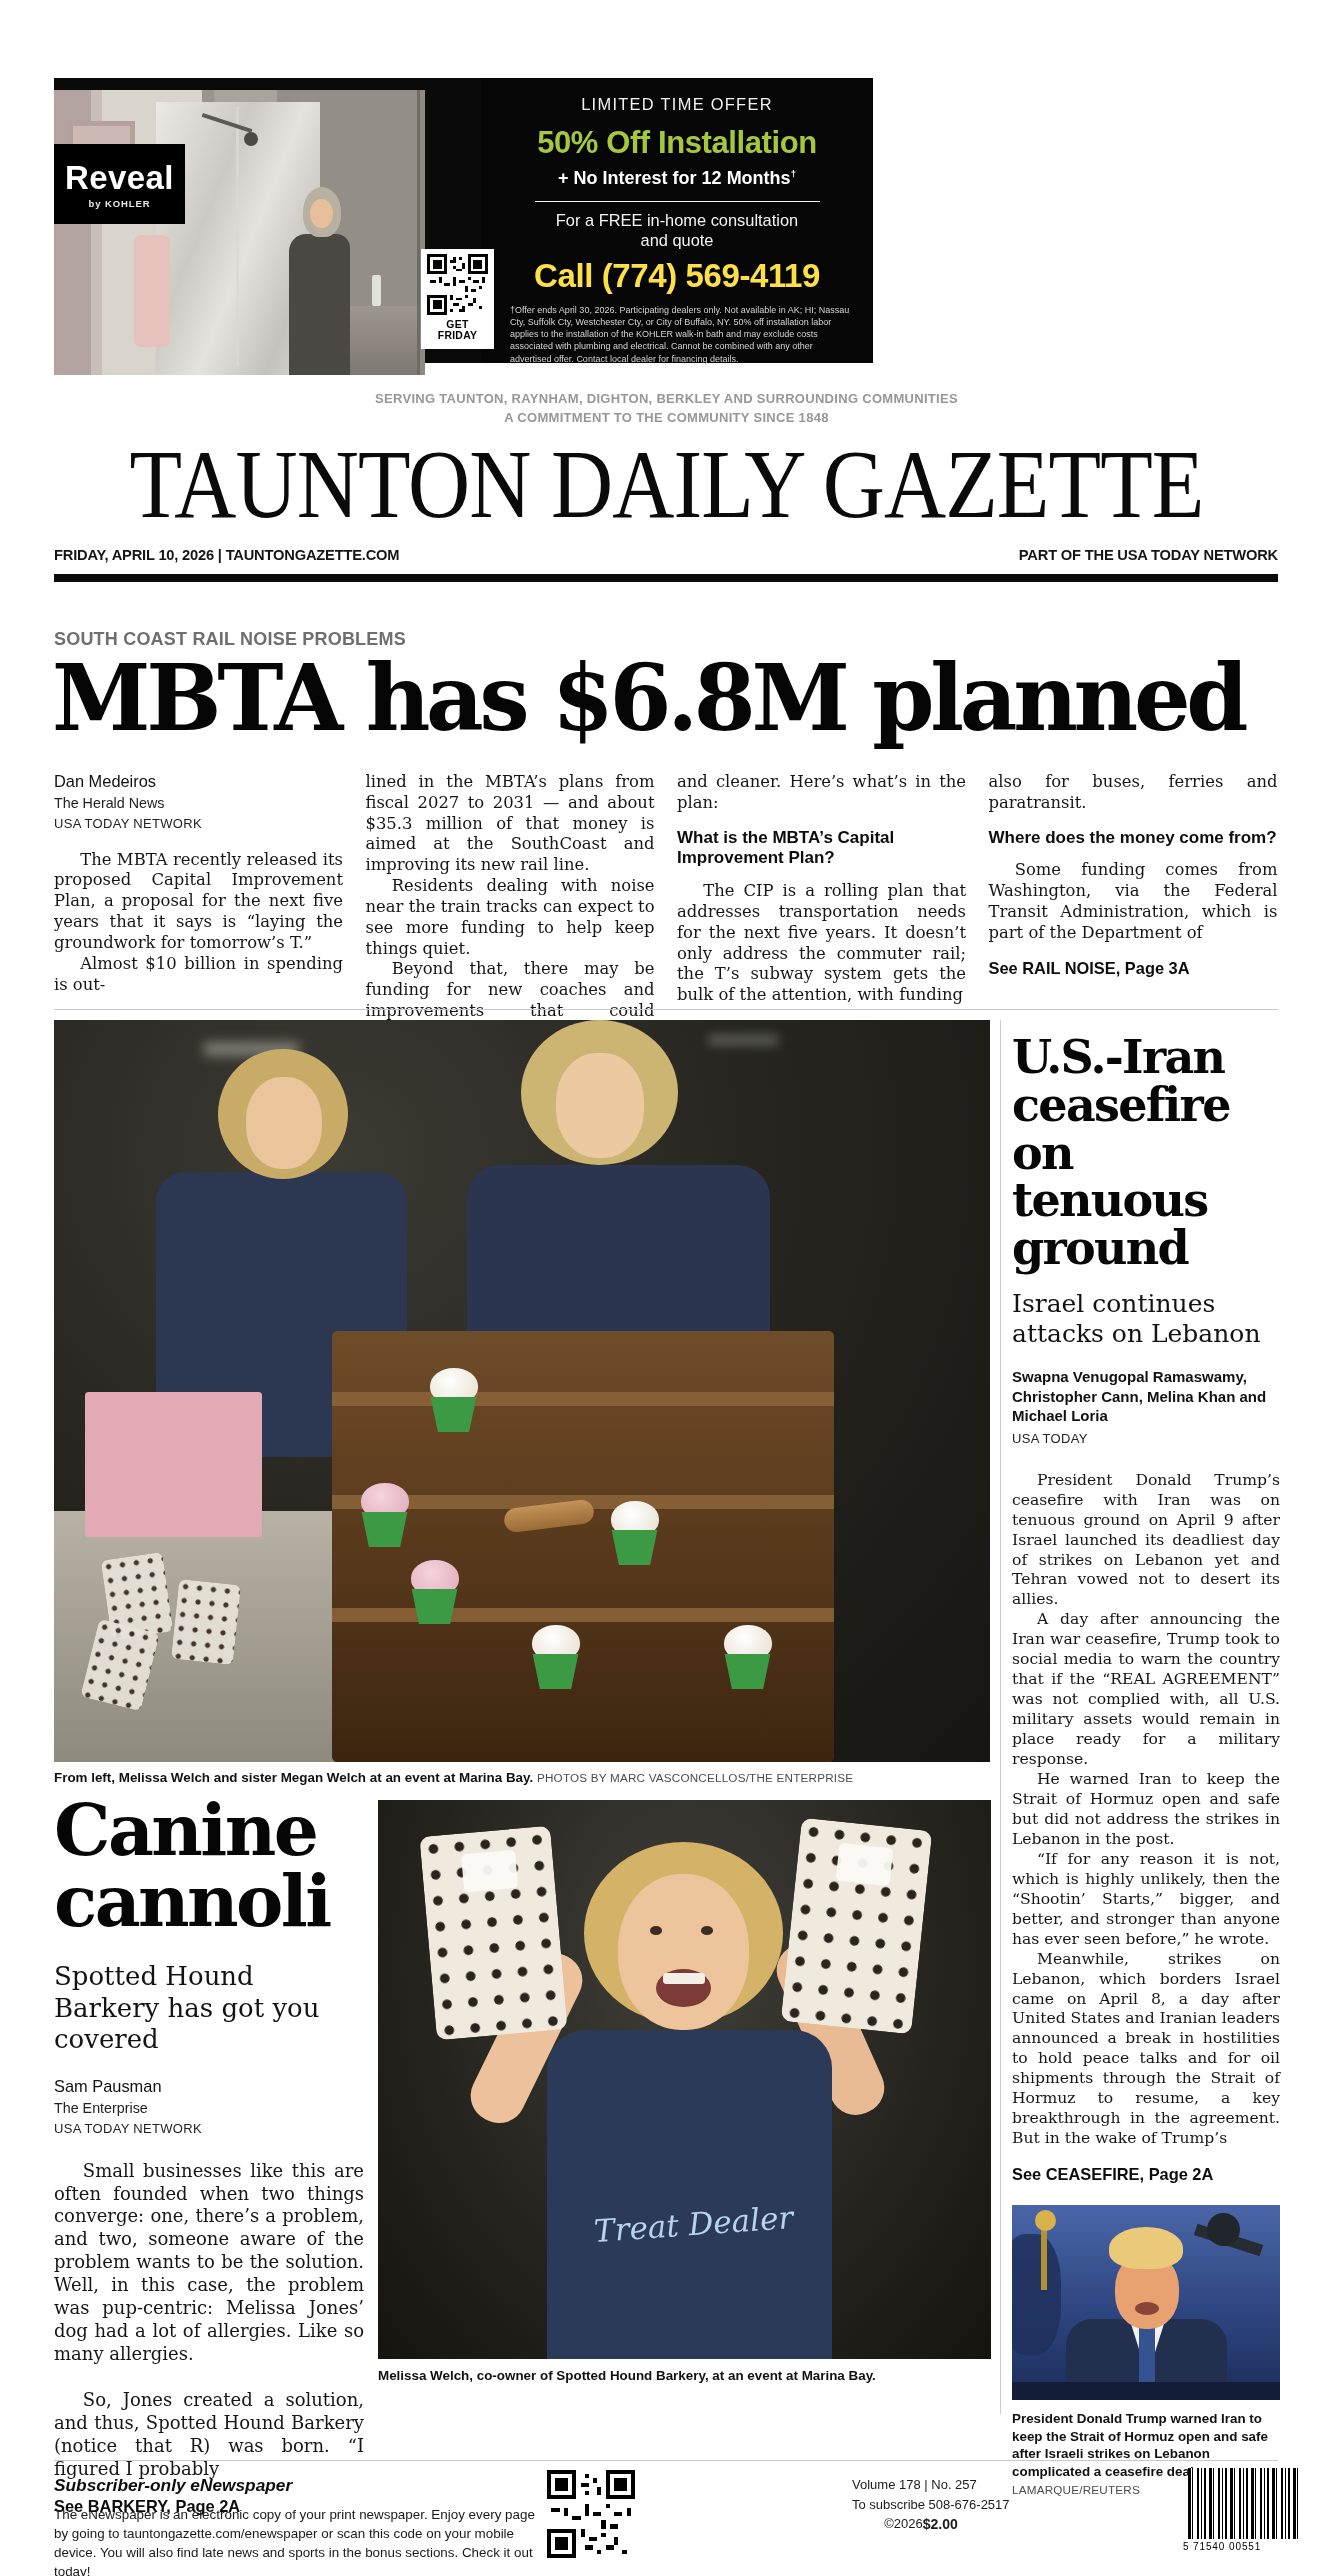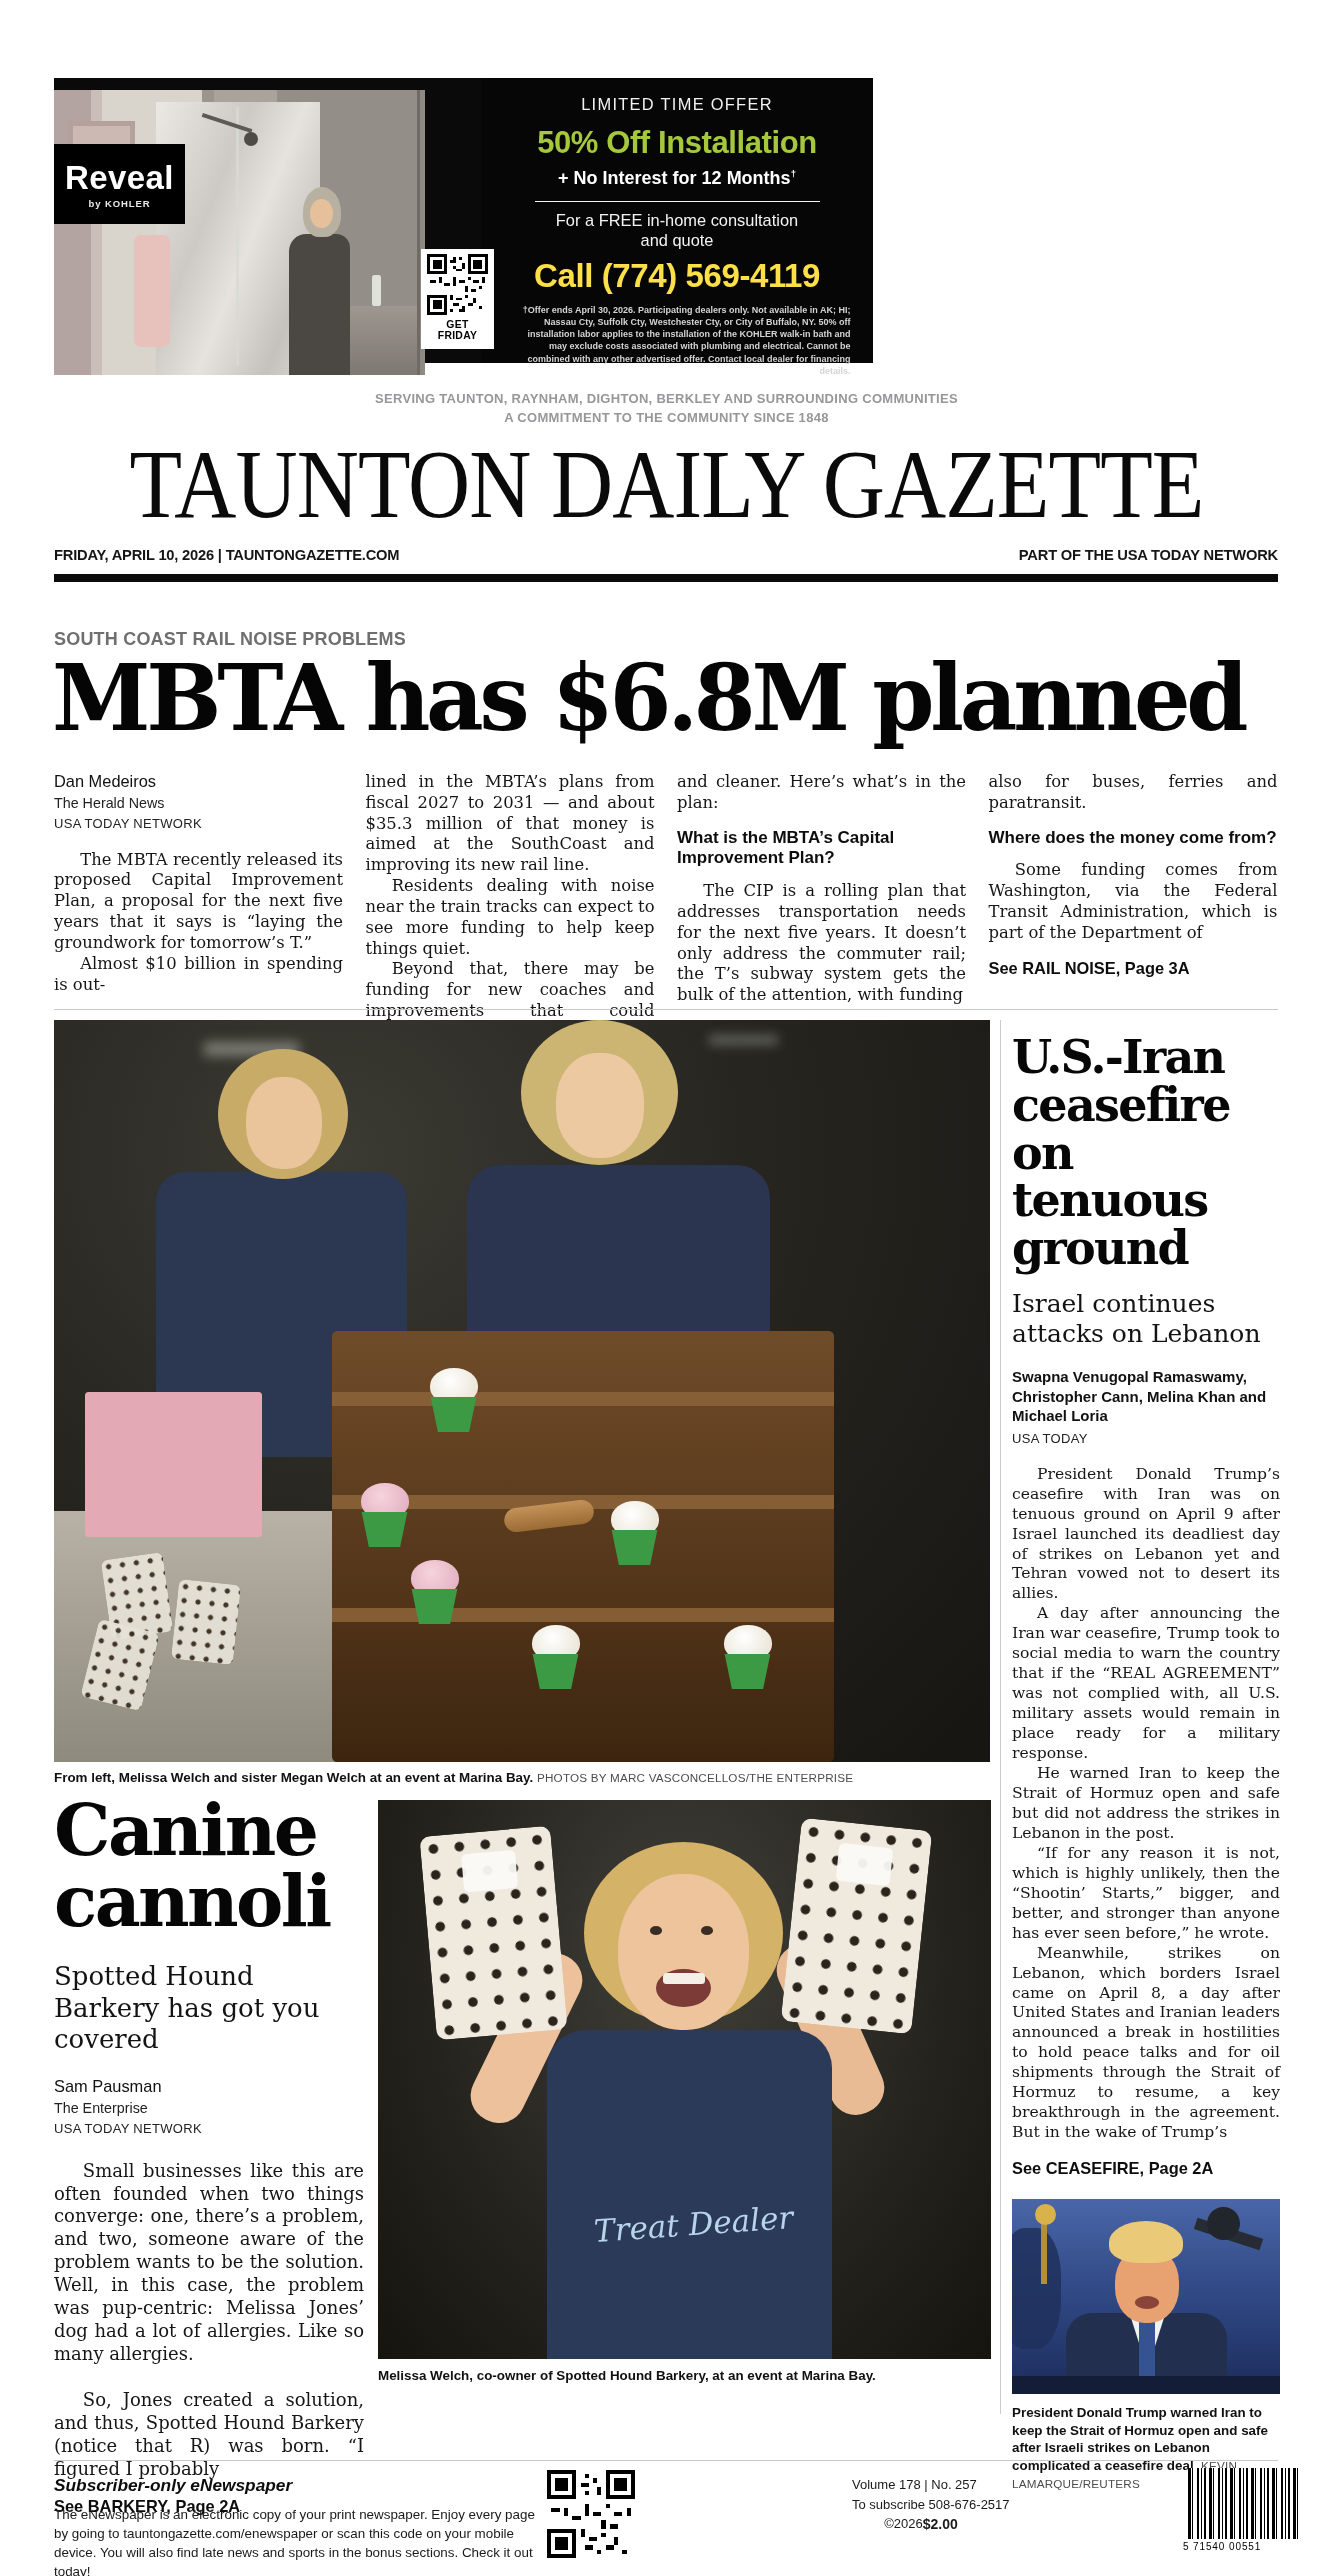--- a/index.html
+++ b/index.html
@@ -30,21 +30,21 @@
   .ad-reveal .rv { font-size:33px; font-weight:600; letter-spacing:0.4px; }
   .ad-reveal .rvsub { font-size:9.5px; font-weight:700; letter-spacing:0.9px; margin-top:1.7px; color:#e8e8e8; }
   .ad-panel { position:absolute; left:427px; top:0; width:392px; height:285px; background:#060606; color:#fff; text-align:center; }
   .ad-limited { margin-top:17.3px; font-size:16.4px; letter-spacing:1.3px; font-weight:400; color:#f2f2f2; }
   .ad-head { margin-top:10.4px; font-size:31px; font-weight:700; color:#a5c73c; letter-spacing:-0.4px; }
   .ad-sub { margin-top:7px; font-size:18px; font-weight:700; color:#fff; }
   .ad-sub sup { font-size:9.5px; }
   .ad-rule { width:285px; height:1.7px; background:#f5f5f5; margin:12px auto 8.6px auto; }
   .ad-consult { font-size:16.4px; color:#f3f3f3; line-height:1.2; padding:0 61px; }
   .ad-call { margin-top:7px; font-size:33px; font-weight:700; color:#fde047; letter-spacing:-0.4px; }
-  .ad-disc { margin-top:8.6px; padding:0 22.5px 0 29px; text-align:right; font-size:9px; line-height:1.35; color:#d4d4d4;font-weight:bold; }
+  .ad-disc { margin-top:8.6px; padding:0 22.5px 0 29px; text-align:left; font-size:9px; line-height:1.35; color:#d4d4d4; }
   .ad-qr-box { position:absolute; left:367px; top:171px; width:73px; height:100px; background:#fff; padding:5.2px 6px 3.5px 6px; text-align:center; }
   .qr-svg { width:61px; height:61px; shape-rendering:crispEdges; display:block; }
   .ad-qr-label { font-size:10.4px; font-weight:700; color:#000; margin-top:3.5px; letter-spacing:0.3px; }
 
   
   .tagline { position:absolute; left:0; width:100%; text-align:center; font-weight:700; color:#97979a; font-size:13px; letter-spacing:0.3px; }
   .tag1 { top:391px; } .tag2 { top:410px; }
   .nameplate { position:absolute; left:0; top:429px; width:100%; text-align:center; white-space:nowrap;
       font-family:"Liberation Serif", serif; font-weight:500; font-size:86px; color:#0a0a0a; letter-spacing:-0.9px;
       transform:scaleY(1.12); transform-origin:center top; }
@@ -104,21 +104,21 @@
   .cap-b { font-weight:700; }
   .cap-credit { font-weight:400; color:#4c4c4c; font-size:11.7px; letter-spacing:0.2px; }
 
   
   .iran { position:absolute; left:1012px; top:1034px; width:268px; }
   .iran-head { font-family:"DejaVu Serif", serif; font-weight:700; font-size:46px; line-height:1.04; letter-spacing:-1.7px; color:#070707; }
   .iran-sub { font-family:"DejaVu Serif", serif; font-weight:400; font-size:25px; line-height:1.22; color:#131313; margin-top:15.6px; }
   .iran-byline { margin-top:17.3px; font-size:15px; font-weight:700; line-height:1.3; color:#111; }
   .iran-org { font-size:13px; letter-spacing:0.3px; color:#222; margin-top:5.2px; }
   .iran .bodytext { font-size:15.6px; line-height:1.28; margin-top:0; }
-  .iran-body { margin-top:19px; }
+  .iran-body { margin-top:25px; }
   .photo-trump { position:relative; width:268px; height:195px; margin-top:21px; overflow:hidden;
       background:linear-gradient(180deg,#4a66a8 0%,#2d4580 55%,#1c2c5a 100%); }
   .finial { position:absolute; left:22.5px; top:5.2px; width:21px; height:21px; border-radius:50%; background:#d8b24a; }
   .pole { position:absolute; left:29px; top:24px; width:6px; height:61px; background:#b29033; }
   .flagblob { position:absolute; left:-12px; top:29px; width:61px; height:121px; border-radius:40%; background:#20305c; opacity:.85; }
   .camrig { position:absolute; left:195px; top:8.6px; width:33px; height:33px; border-radius:50%; background:#21252c; }
   .camarm { position:absolute; left:182px; top:29px; width:69px; height:12px; background:#272b33; transform:rotate(18deg); }
   .t-hair { position:absolute; left:97px; top:22.5px; width:74px; height:42px; border-radius:50% 50% 40% 40%; background:#eaca79; }
   .t-face { position:absolute; left:103px; top:48px; width:64px; height:76px; border-radius:46%; background:#e8a170; }
   .t-mouth { position:absolute; left:123px; top:97px; width:24px; height:13px; border-radius:50%; background:#8a4438; }

